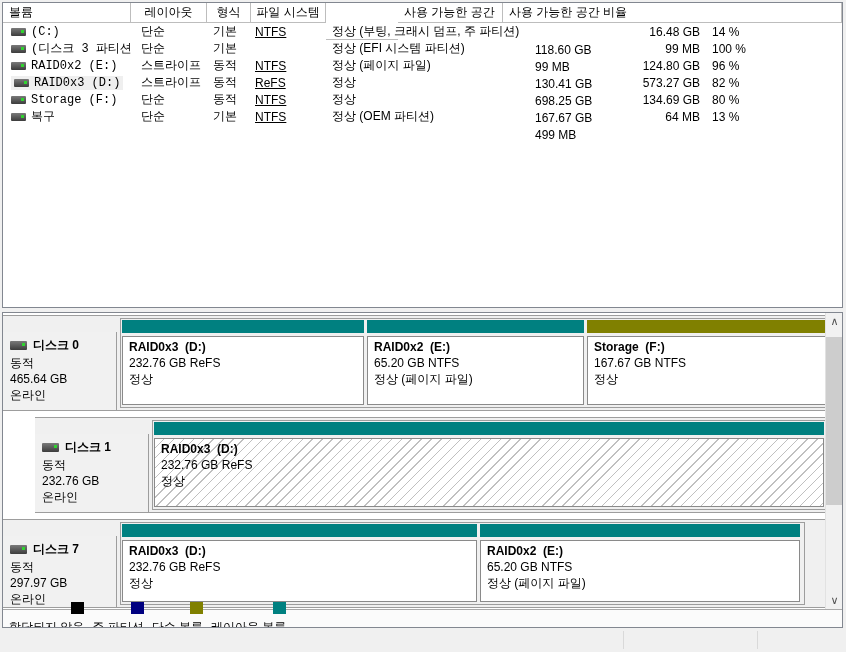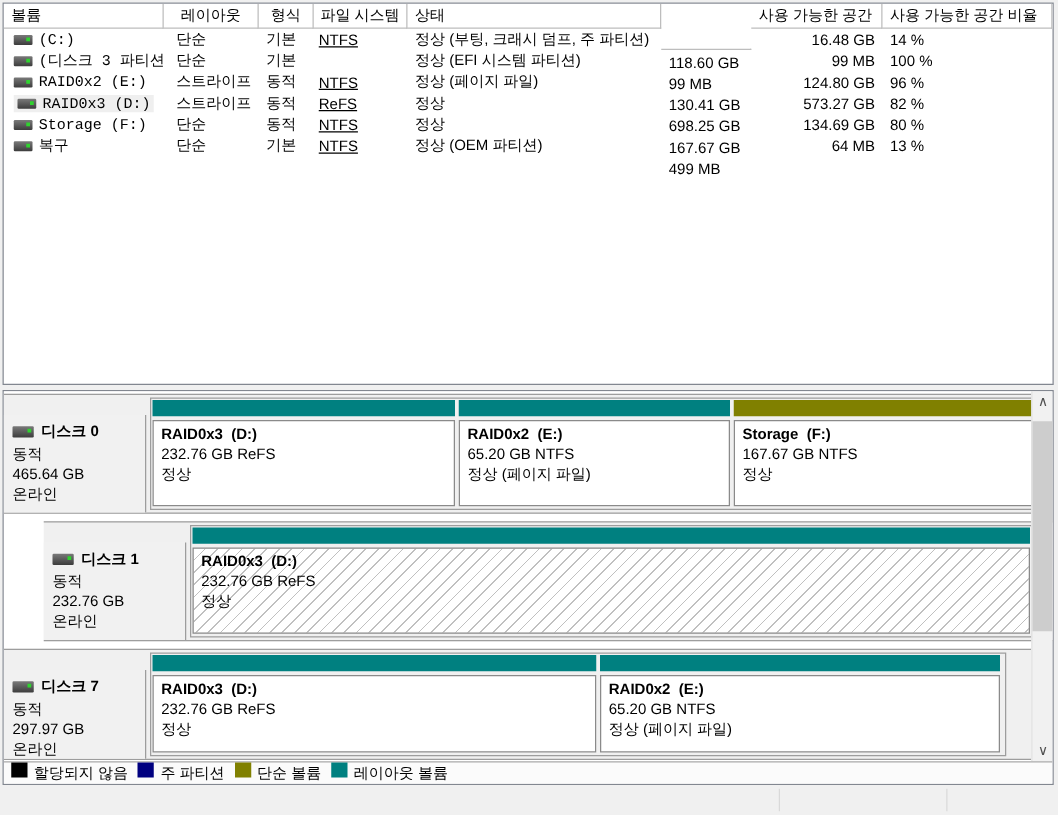--- a/index.html
+++ b/index.html
@@ -76,37 +76,36 @@
     align-items:center; justify-content:center; color:#505050; font-size:11px;
   }
   .sb-up { top:0; } .sb-down { bottom:0; }
   .sb-thumb { position:absolute; left:0; width:17px; top:24px; height:168px; background:#cdcdcd; }
   
   .legend {
     position:absolute; left:0; right:0; bottom:0; height:18px;
     background:#fbfbfb; border-top:1px solid #a9a9a9;
     display:flex; align-items:center; padding-left:6px; gap:8px;
   }
-  .legend-item { display:flex; align-items:flex-start; gap:5px; white-space:nowrap; }
+  .legend-item { display:flex; align-items:flex-end; gap:5px; white-space:nowrap;flex-direction:column; }
   .swatch { width:13px; height:12px; display:inline-block; }
   
   .status-strip { position:absolute; left:0; top:628px; width:846px; height:24px; background:#f0f0f0; }
   .status-sep { position:absolute; top:3px; bottom:3px; width:1px; background:#d9d9d9; }
   .sep1 { left:623px; } .sep2 { left:757px; }
 </style>
 </head>
 <body>
 
 <div class="volume-list">
   <div class="vl-header">
     <div class="vl-hcell c1">볼륨</div>
     <div class="vl-hcell c2 center">레이아웃</div>
     <div class="vl-hcell c3 center">형식</div>
     <div class="vl-hcell c4 center">파일 시스템</div>
-    <div class="vl-hcell c5">상태</div>
     <div class="vl-hcell c6 center">용량</div>
     <div class="vl-hcell c7">사용 가능한 공간</div>
     <div class="vl-hcell c8">사용 가능한 공간 비율</div>
   </div>
 
   <div class="vl-row">
     <div class="vl-cell name c1">
         <span class="hdd"></span>
         <span>(C:)</span>
       </div>

